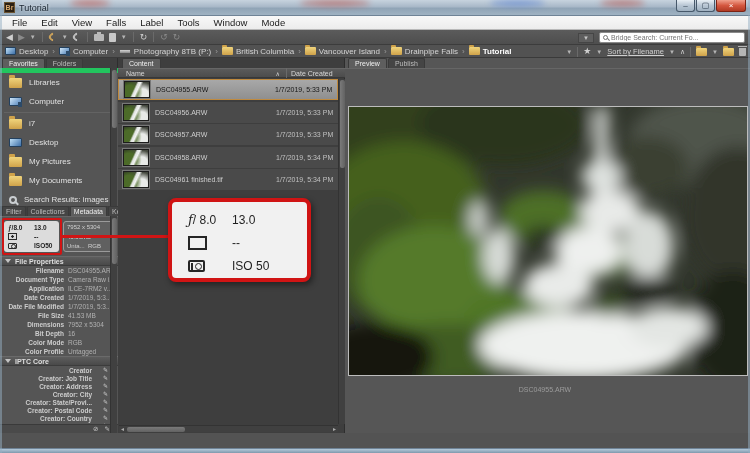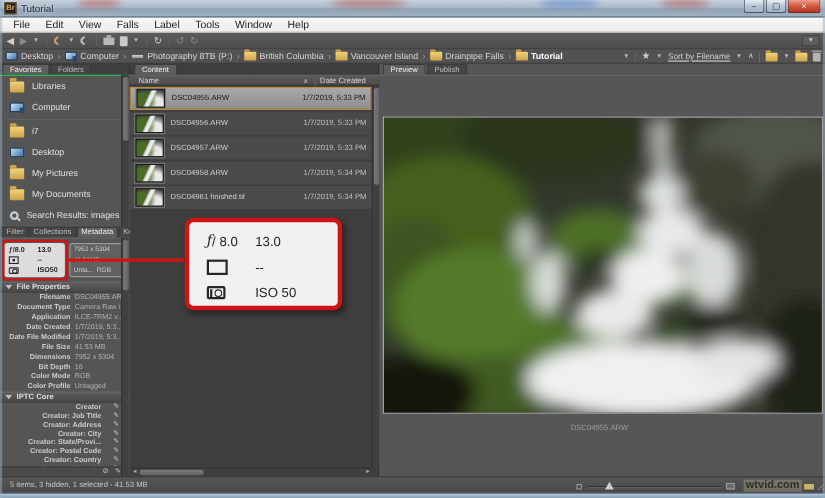--- a/index.html
+++ b/index.html
@@ -73,21 +73,21 @@
   .i-trash{width:7px;height:8px;background:#b5b5b5;border-radius:0 0 1px 1px;position:relative;}
   .i-trash::before{content:"";position:absolute;top:-2px;left:-1px;width:9px;height:1.5px;background:#b5b5b5;}
 
   
   .panel-tabs{display:flex;gap:1px;height:10px;align-items:flex-end;}
   .ptab{font-size:7px;padding:1px 6px 1px;color:#bdbdbd;background:#454545;border:1px solid #3a3a3a;border-bottom:none;border-radius:2px 2px 0 0;white-space:nowrap;}
   .ptab.active{background:#5e5e5e;color:#efefef;}
 
   
   .sidebar{position:absolute;left:0;top:58px;width:118px;height:375px;background:#3f3f3f;border-right:1px solid #2e2e2e;}
-  .fav-list{position:absolute;left:0;top:10px;width:118px;height:138px;background:#555;border-top:1px solid #22c55e;overflow:hidden;}
+  .fav-list{position:absolute;left:0;top:10px;width:118px;height:138px;background:#555;border-top:5px solid #22c55e;overflow:hidden;}
   .fav-item{display:flex;align-items:center;gap:7px;height:19px;padding-left:9px;}
   .fav-label{font-size:8px;color:#e0e0e0;white-space:nowrap;}
   .fav-sep{height:1px;background:#474747;border-bottom:1px solid #636363;margin:1px 4px;}
   .fav-hint{font-size:6.5px;color:#808080;padding:3px 0 0 6px;}
   .bigF{width:13px;height:10px;}
   .bigF::before{width:6px;height:3px;top:-3px;}
   .bigM{width:13px;height:9px;}
   .i-search-res{width:8px;height:8px;border:2px solid #c9cdd0;border-radius:50%;position:relative;flex:0 0 auto;}
   .i-search-res::after{content:"";position:absolute;width:5px;height:2px;background:#c9cdd0;transform:rotate(45deg);right:-4px;bottom:-2px;}
   .vscroll{position:absolute;width:7px;background:#404040;border-left:1px solid #333;}
@@ -212,21 +212,21 @@
   </div>
 
   <div class="menubar">
     <span class="menu-item">File</span>
     <span class="menu-item">Edit</span>
     <span class="menu-item">View</span>
     <span class="menu-item">Falls</span>
     <span class="menu-item">Label</span>
     <span class="menu-item">Tools</span>
     <span class="menu-item">Window</span>
-    <span class="menu-item">Help</span>
+    <span class="menu-item">Mode</span>
   </div>
 
   <div class="toolbar">
     <div class="tgroup">
       <span class="tico">◀</span>
       <span class="tico dim">▶</span>
       <span class="tico small">▼</span>
     </div>
     <div class="tsep"></div>
     <div class="tgroup">
@@ -244,20 +244,24 @@
     <div class="tgroup">
       <span class="tico">↻</span>
     </div>
     <div class="tsep"></div>
     <div class="tgroup">
       <span class="tico dim">↺</span>
       <span class="tico dim">↻</span>
     </div>
     <div class="search-wrap">
       <div class="dd-btn">▼</div>
+      <div class="search-box">
+        <span class="mag"></span>
+        <input class="search-input" placeholder="Bridge Search: Current Fo..." style="">
+      </div>
     </div>
   </div>
 
   <div class="pathbar">
     <div class="crumbs">
       <span class="crumb">
         <span class="i-monitor"></span>
         <span>Desktop</span>
         </span>
       <span class="csep">›</span>
@@ -581,28 +585,18 @@
       <span class="co-val">--</span>
     </div>
     <div class="co-row">
       <span class="co-icon">
           <span class="camb-lg"></span>
         </span>
       <span class="co-val">ISO 50</span>
     </div>
   </div>
 
-  <div class="statusbar">
-    <span class="status-text">5 items, 3 hidden, 1 selected - 41.53 MB</span>
-    <span class="zoom-sq"></span>
-    <div class="ztrack"></div>
-    <div class="zthumb"></div>
-    <span class="zend"></span>
-    <span class="watermark">wtvid.com</span>
-    <span class="wm-dash"></span>
-    <span class="grip"></span>
-  </div>
 
   <div class="glass-bottom"></div>
   <div class="glass-side" style="left:0;"></div>
   <div class="glass-side" style="right:0;"></div>
 
 </div>
 
 </body></html>

